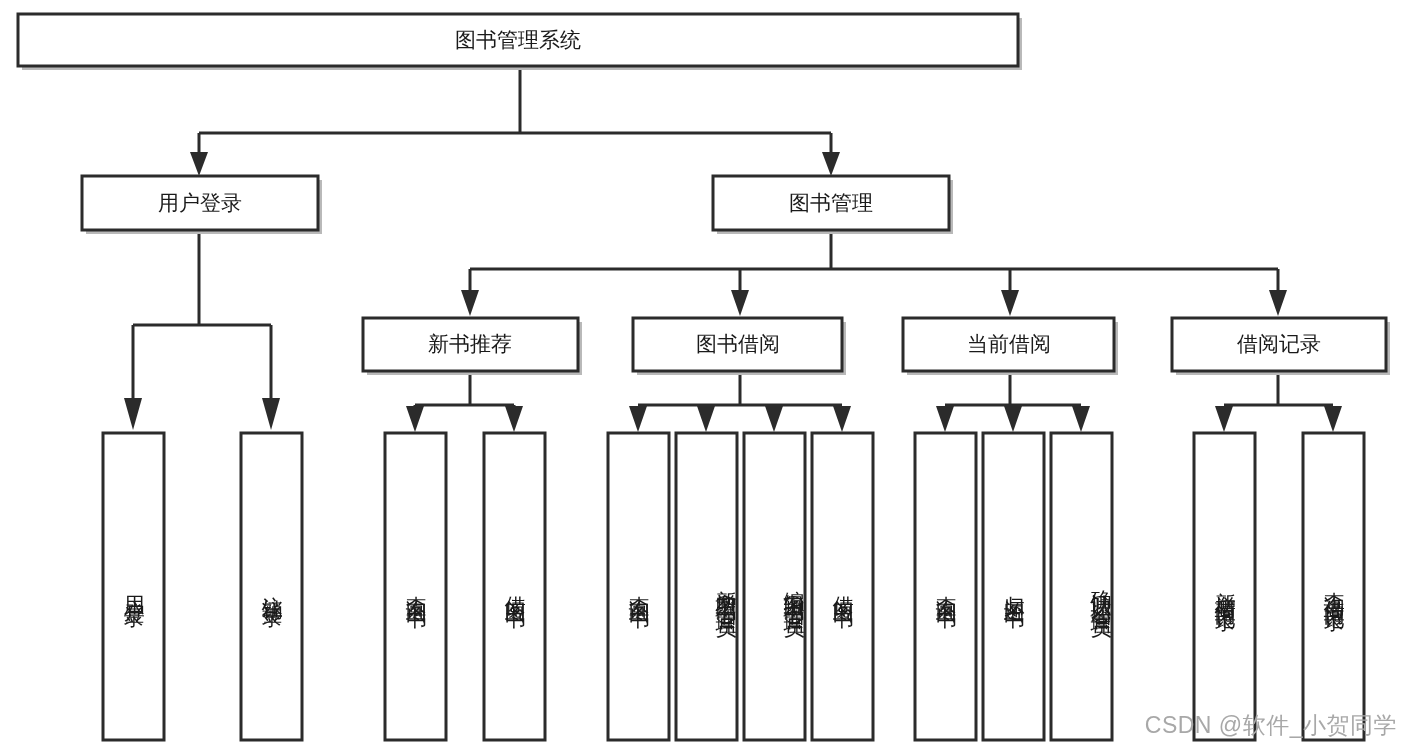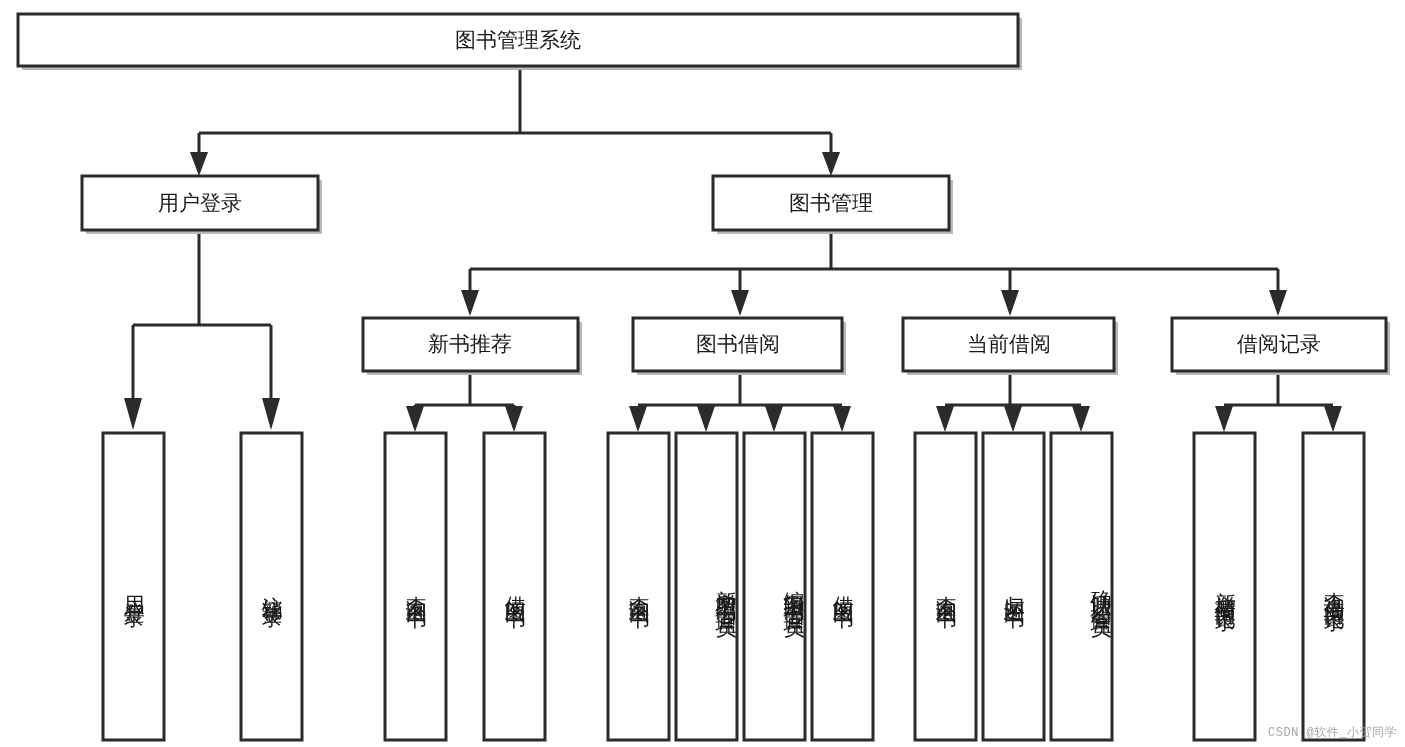--- a/index.html
+++ b/index.html
@@ -65,22 +65,22 @@
     display: flex;
     align-items: center;
     justify-content: center;
     white-space: nowrap;
     pointer-events: none;
   }
   .watermark {
     position: absolute;
     right: 8px;
     bottom: 6px;
-    font-family: Liberation Mono, monospace;
-    font-size: 12px;
+    font-family: Liberation Sans, sans-serif;
+    font-size: 23px;
     color: #a8a8a8;
     white-space: nowrap;
     letter-spacing: 0.5px;
   }
 </style>
 </head>
 <body>
 
 <div id="diagram-root">
 

